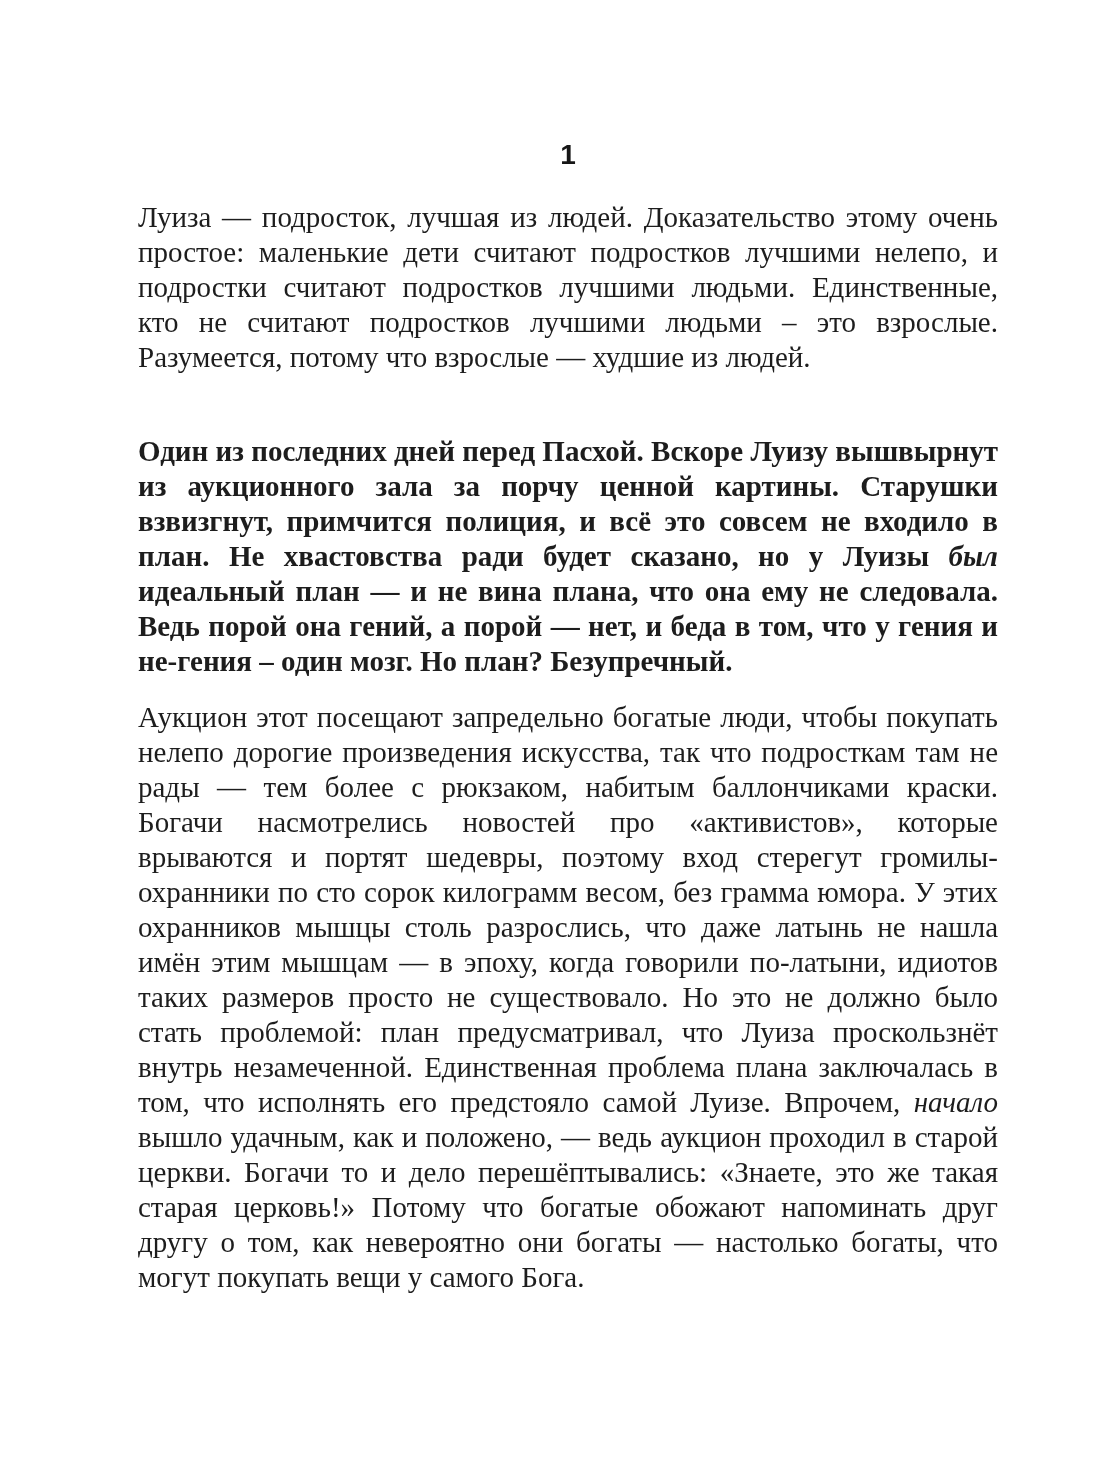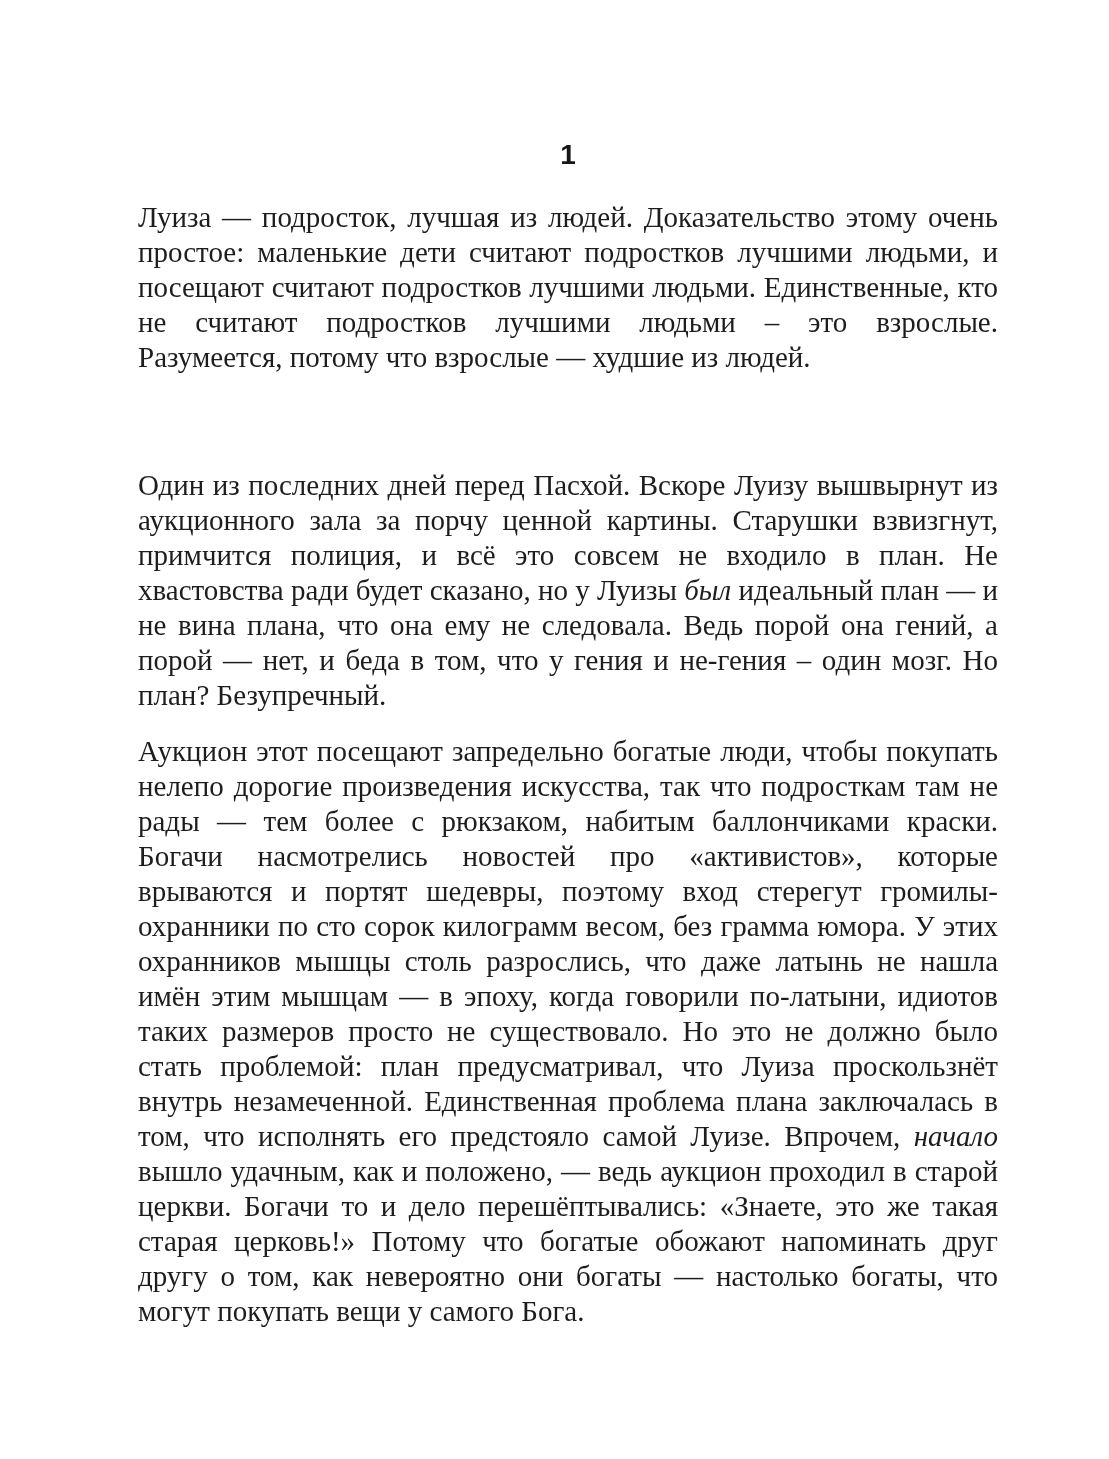--- a/index.html
+++ b/index.html
@@ -31,29 +31,29 @@
   }
   p.body-par {
     margin: 0;
     font-family: "Liberation Serif", serif;
     font-size: 29px;
     line-height: 35px;
     text-align: justify;
     color: #1d1d1d;
   }
   p.par-1 { margin-top: 28px; }
-  p.par-2 { margin-top: 93px; }
+  p.par-2 { margin-top: 59px; font-weight: bold; }
   p.par-3 { margin-top: 21px; }
   p.body-par em {
     font-style: italic;
   }
 </style>
 </head>
 <body>
 
 <div class="page">
   <div class="content">
     <h1 class="chapter-number">1</h1>
-    <p class="body-par par-1"><span>Луиза — подросток, лучшая из людей. Доказательство этому очень простое: маленькие дети считают подростков лучшими людьми, и посещают считают подростков лучшими людьми. Единственные, кто не считают подростков лучшими людьми – это взрослые. Разумеется, потому что взрослые — худшие из людей.</span></p>
+    <p class="body-par par-1"><span>Луиза — подросток, лучшая из людей. Доказательство этому очень простое: маленькие дети считают подростков лучшими нелепо, и подростки считают подростков лучшими людьми. Единственные, кто не считают подростков лучшими людьми – это взрослые. Разумеется, потому что взрослые — худшие из людей.</span></p>
     <p class="body-par par-2"><span>Один из последних дней перед Пасхой. Вскоре Луизу вышвырнут из аукционного зала за порчу ценной картины. Старушки взвизгнут, примчится полиция, и всё это совсем не входило в план. Не хвастовства ради будет сказано, но у Луизы </span><em>был</em><span> идеальный план — и не вина плана, что она ему не следовала. Ведь порой она гений, а порой — нет, и беда в том, что у гения и не-гения – один мозг. Но план? Безупречный.</span></p>
     <p class="body-par par-3"><span>Аукцион этот посещают запредельно богатые люди, чтобы покупать нелепо дорогие произведения искусства, так что подросткам там не рады — тем более с рюкзаком, набитым баллончиками краски. Богачи насмотрелись новостей про «активистов», которые врываются и портят шедевры, поэтому вход стерегут громилы-охранники по сто сорок килограмм весом, без грамма юмора. У этих охранников мышцы столь разрослись, что даже латынь не нашла имён этим мышцам — в эпоху, когда говорили по-латыни, идиотов таких размеров просто не существовало. Но это не должно было стать проблемой: план предусматривал, что Луиза проскользнёт внутрь незамеченной. Единственная проблема плана заключалась в том, что исполнять его предстояло самой Луизе. Впрочем, </span><em>начало</em><span> вышло удачным, как и положено, — ведь аукцион проходил в старой церкви. Богачи то и дело перешёптывались: «Знаете, это же такая старая церковь!» Потому что богатые обожают напоминать друг другу о том, как невероятно они богаты — настолько богаты, что могут покупать вещи у самого Бога.</span></p>
   </div>
 </div>
 
 </body></html>

